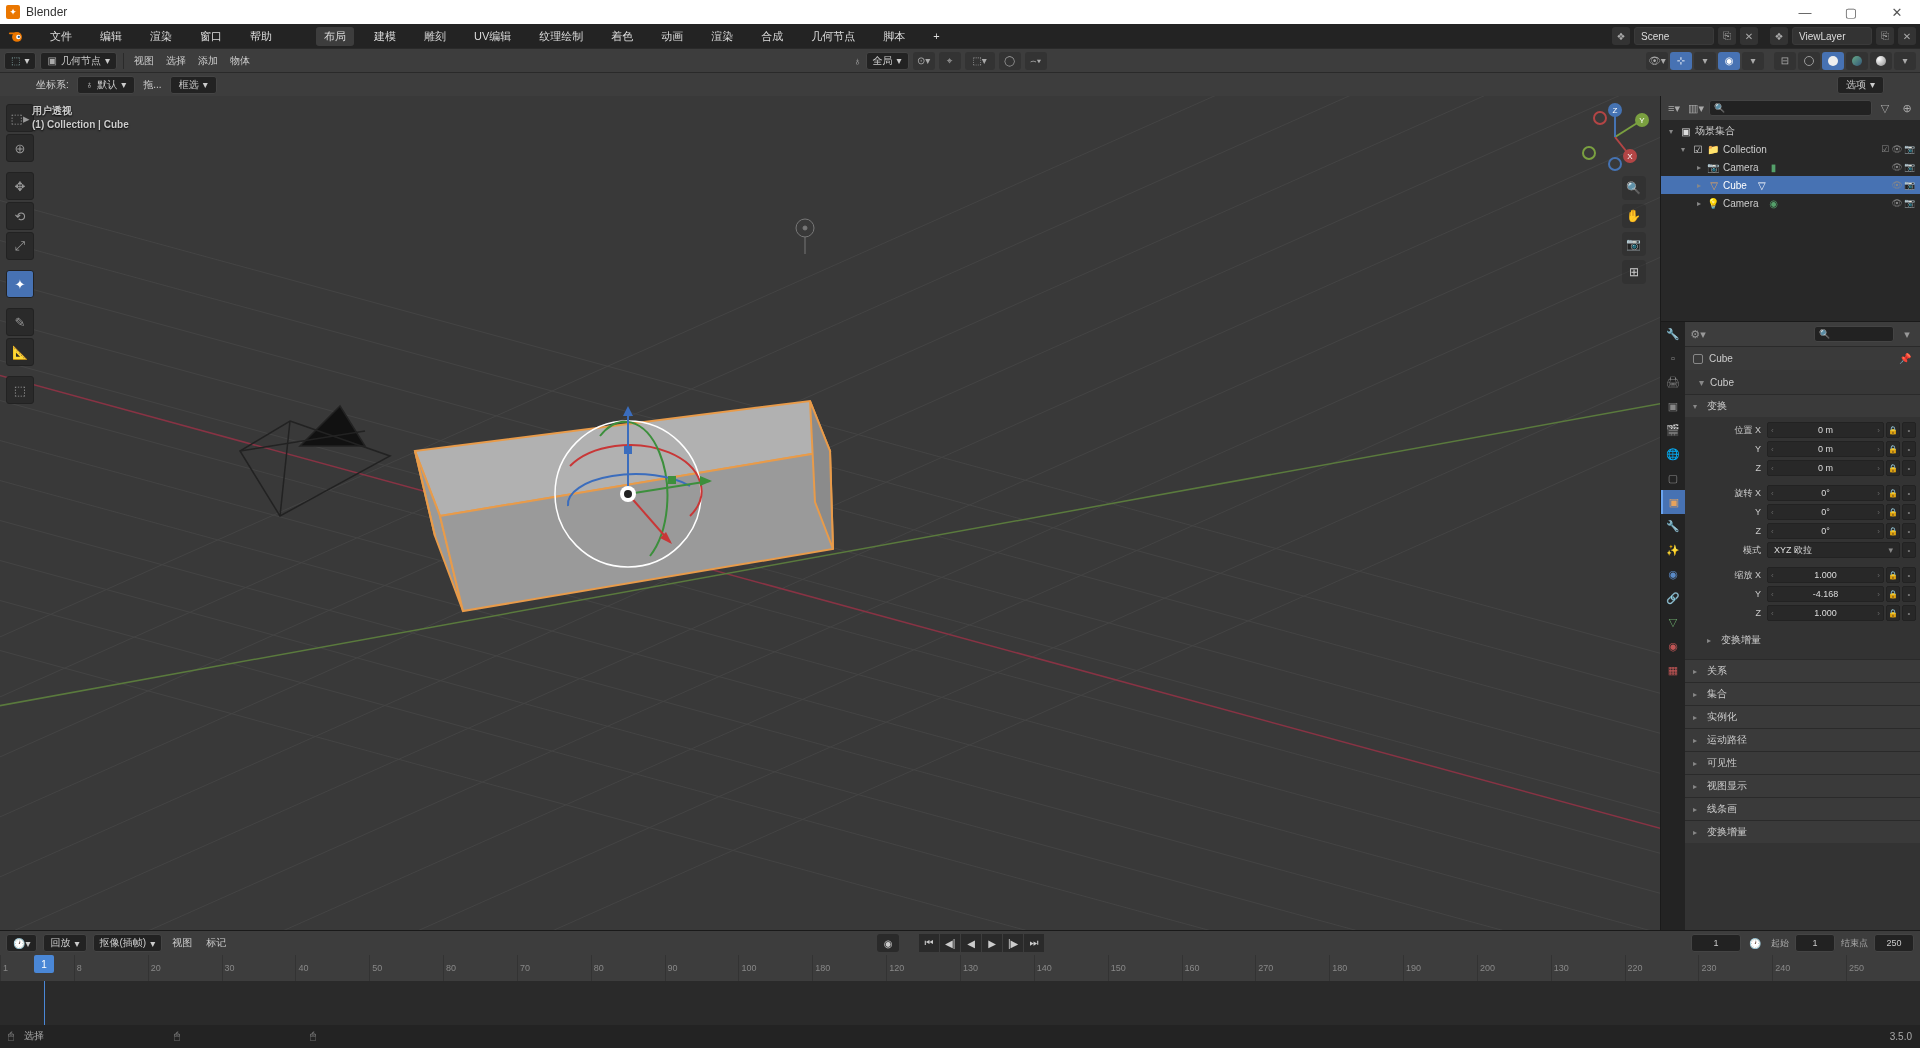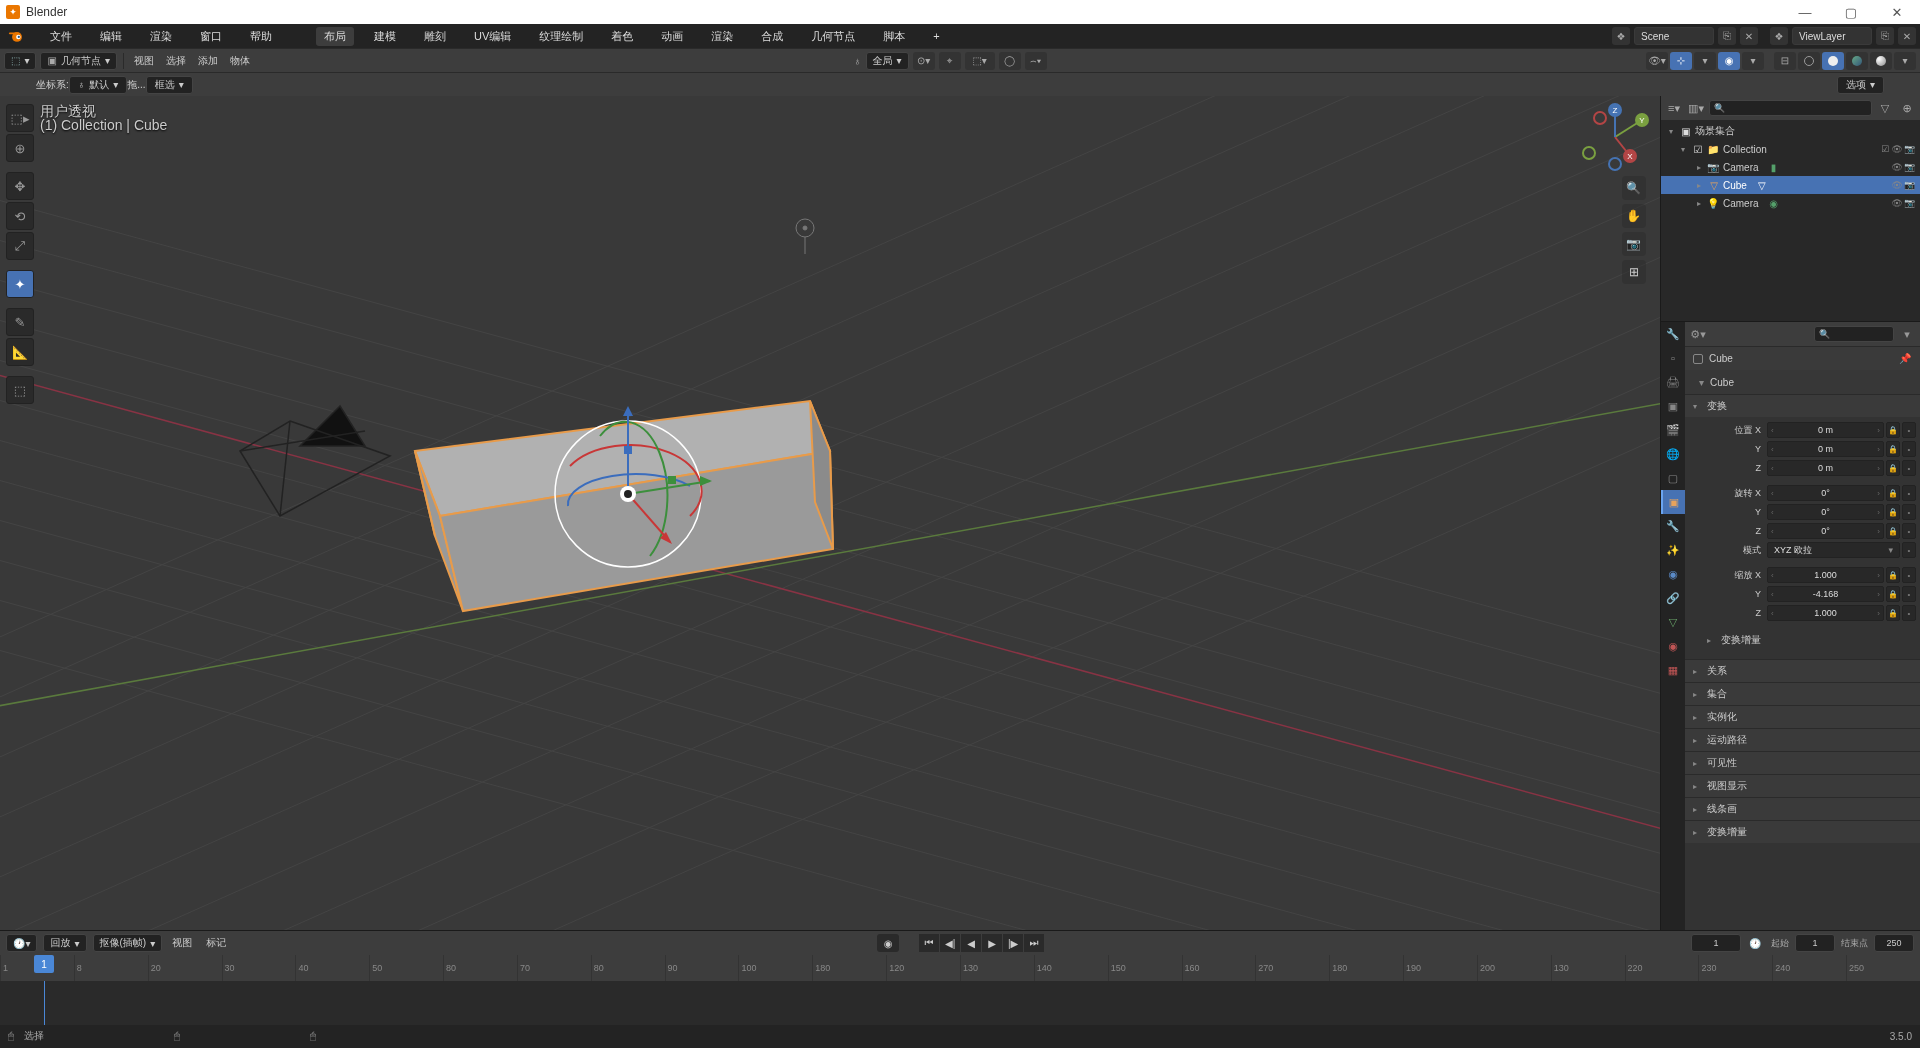--- a/index.html
+++ b/index.html
@@ -19,31 +19,31 @@
 .menubar .ibtn { width:18px; height:18px; background:#333; border-radius:3px; display:flex; align-items:center; justify-content:center; color:#aaa; font-size:10px; }
 .toolbar { height:24px; background:#3d3d3d; display:flex; align-items:center; padding:0 4px; gap:4px; border-top:1px solid #2a2a2a; }
 .toolbar .dd { background:#222; border:1px solid #444; height:18px; padding:0 6px; border-radius:3px; display:flex; align-items:center; font-size:10px; gap:4px; }
 .toolbar .tlbl { font-size:10px; color:#ccc; padding:0 4px; }
 .toolbar .sep { width:1px; height:16px; background:#2a2a2a; margin:0 2px; }
 .toolbar .spacer { flex:1; }
 .toolbar .ibtn { width:22px; height:18px; background:#333; border-radius:3px; display:flex; align-items:center; justify-content:center; color:#aaa; font-size:10px; }
 .toolbar .ibtn.on { background:#4772b3; color:#fff; }
 .toolbar .tail { margin-left:auto; display:flex; gap:2px; align-items:center; }
 .circle { width:10px; height:10px; border-radius:50%; }
-.secondbar { height:24px; background:#3d3d3d; display:flex; align-items:center; padding:0 36px; border-top:1px solid #2a2a2a; }
+.secondbar { height:24px; background:#3d3d3d; display:flex; align-items:center; padding:0 36px; gap:8px; border-top:1px solid #2a2a2a; }
 .secondbar .lbl { font-size:10px; color:#ccc; }
 .secondbar .dd { background:#222; border:1px solid #444; height:18px; padding:0 8px; border-radius:3px; display:flex; align-items:center; font-size:10px; gap:4px; }
 .main { display:flex; height:calc(100% - 24px - 24px - 24px - 24px - 94px - 24px); }
 .viewport { flex:1; position:relative; background:#393939; overflow:hidden; }
 .viewport svg.scene { position:absolute; inset:0; width:100%; height:100%; }
 .ltools { position:absolute; left:6px; top:8px; display:flex; flex-direction:column; gap:2px; }
 .ltools .tool { width:28px; height:28px; background:#2a2a2a; border:1px solid #222; border-radius:3px; display:flex; align-items:center; justify-content:center; color:#999; font-size:13px; }
 .ltools .tool.on { background:#4772b3; color:#fff; }
 .ltools .gap { height:6px; }
-.vpinfo { position:absolute; left:40px; top:8px; font-size:14px; color:#ccc; line-height:14px; text-shadow:0 1px 2px #000; }
+.vpinfo { position:absolute; left:32px; top:8px; font-size:10px; color:#ccc; line-height:14px; text-shadow:0 1px 2px #000;font-weight:bold; }
 .axisgizmo { position:absolute; right:10px; top:6px; width:70px; height:70px; }
 .navbtns { position:absolute; right:14px; top:80px; display:flex; flex-direction:column; gap:4px; }
 .navbtns div { width:24px; height:24px; background:rgba(40,40,40,.4); border-radius:4px; display:flex; align-items:center; justify-content:center; color:#ccc; font-size:12px; }
 .rpanels { width:260px; display:flex; flex-direction:column; }
 .outliner { flex:0 0 225px; background:#282828; border-left:1px solid #1a1a1a; display:flex; flex-direction:column; }
 .outliner .hd { height:24px; background:#3d3d3d; display:flex; align-items:center; padding:0 4px; gap:4px; }
 .outliner .hd .search { flex:1; background:#222; height:16px; border-radius:3px; border:1px solid #444; display:flex; align-items:center; padding:0 4px; color:#777; font-size:9px; }
 .outliner .hd .ib { width:18px; height:18px; display:flex; align-items:center; justify-content:center; color:#aaa; }
 .outliner .tree { padding:2px 0; font-size:10px; }
 .outliner .row { height:18px; display:flex; align-items:center; padding-left:4px; gap:2px; }

